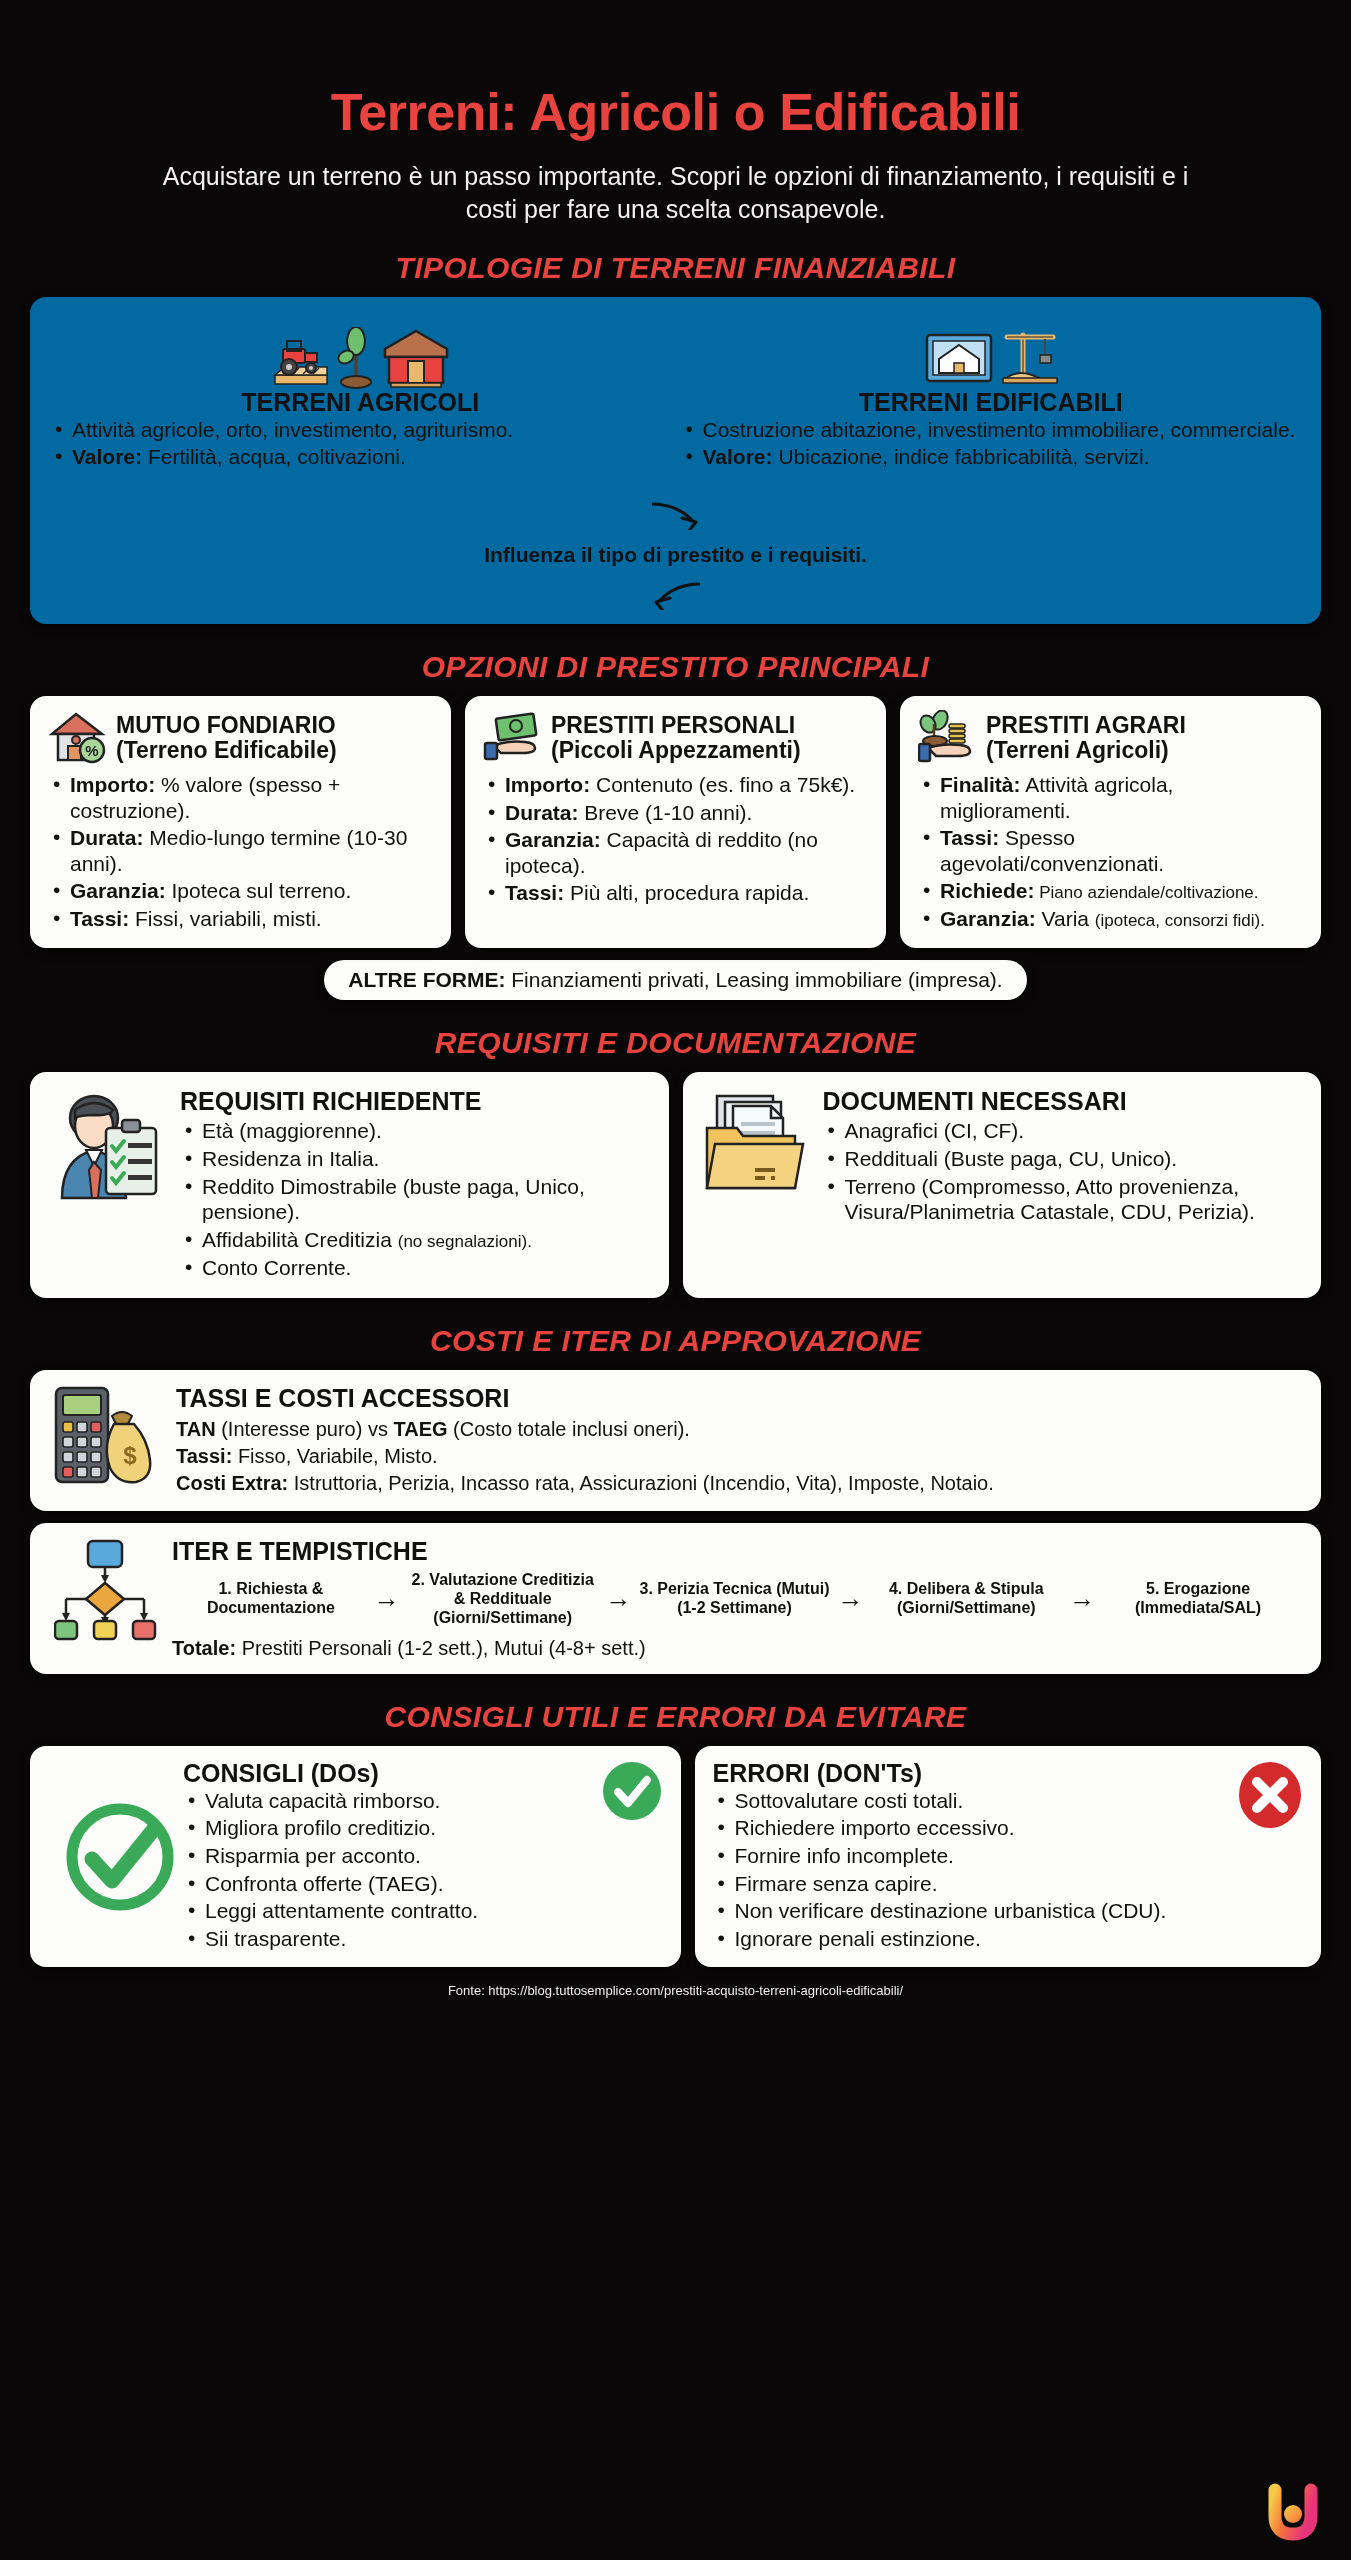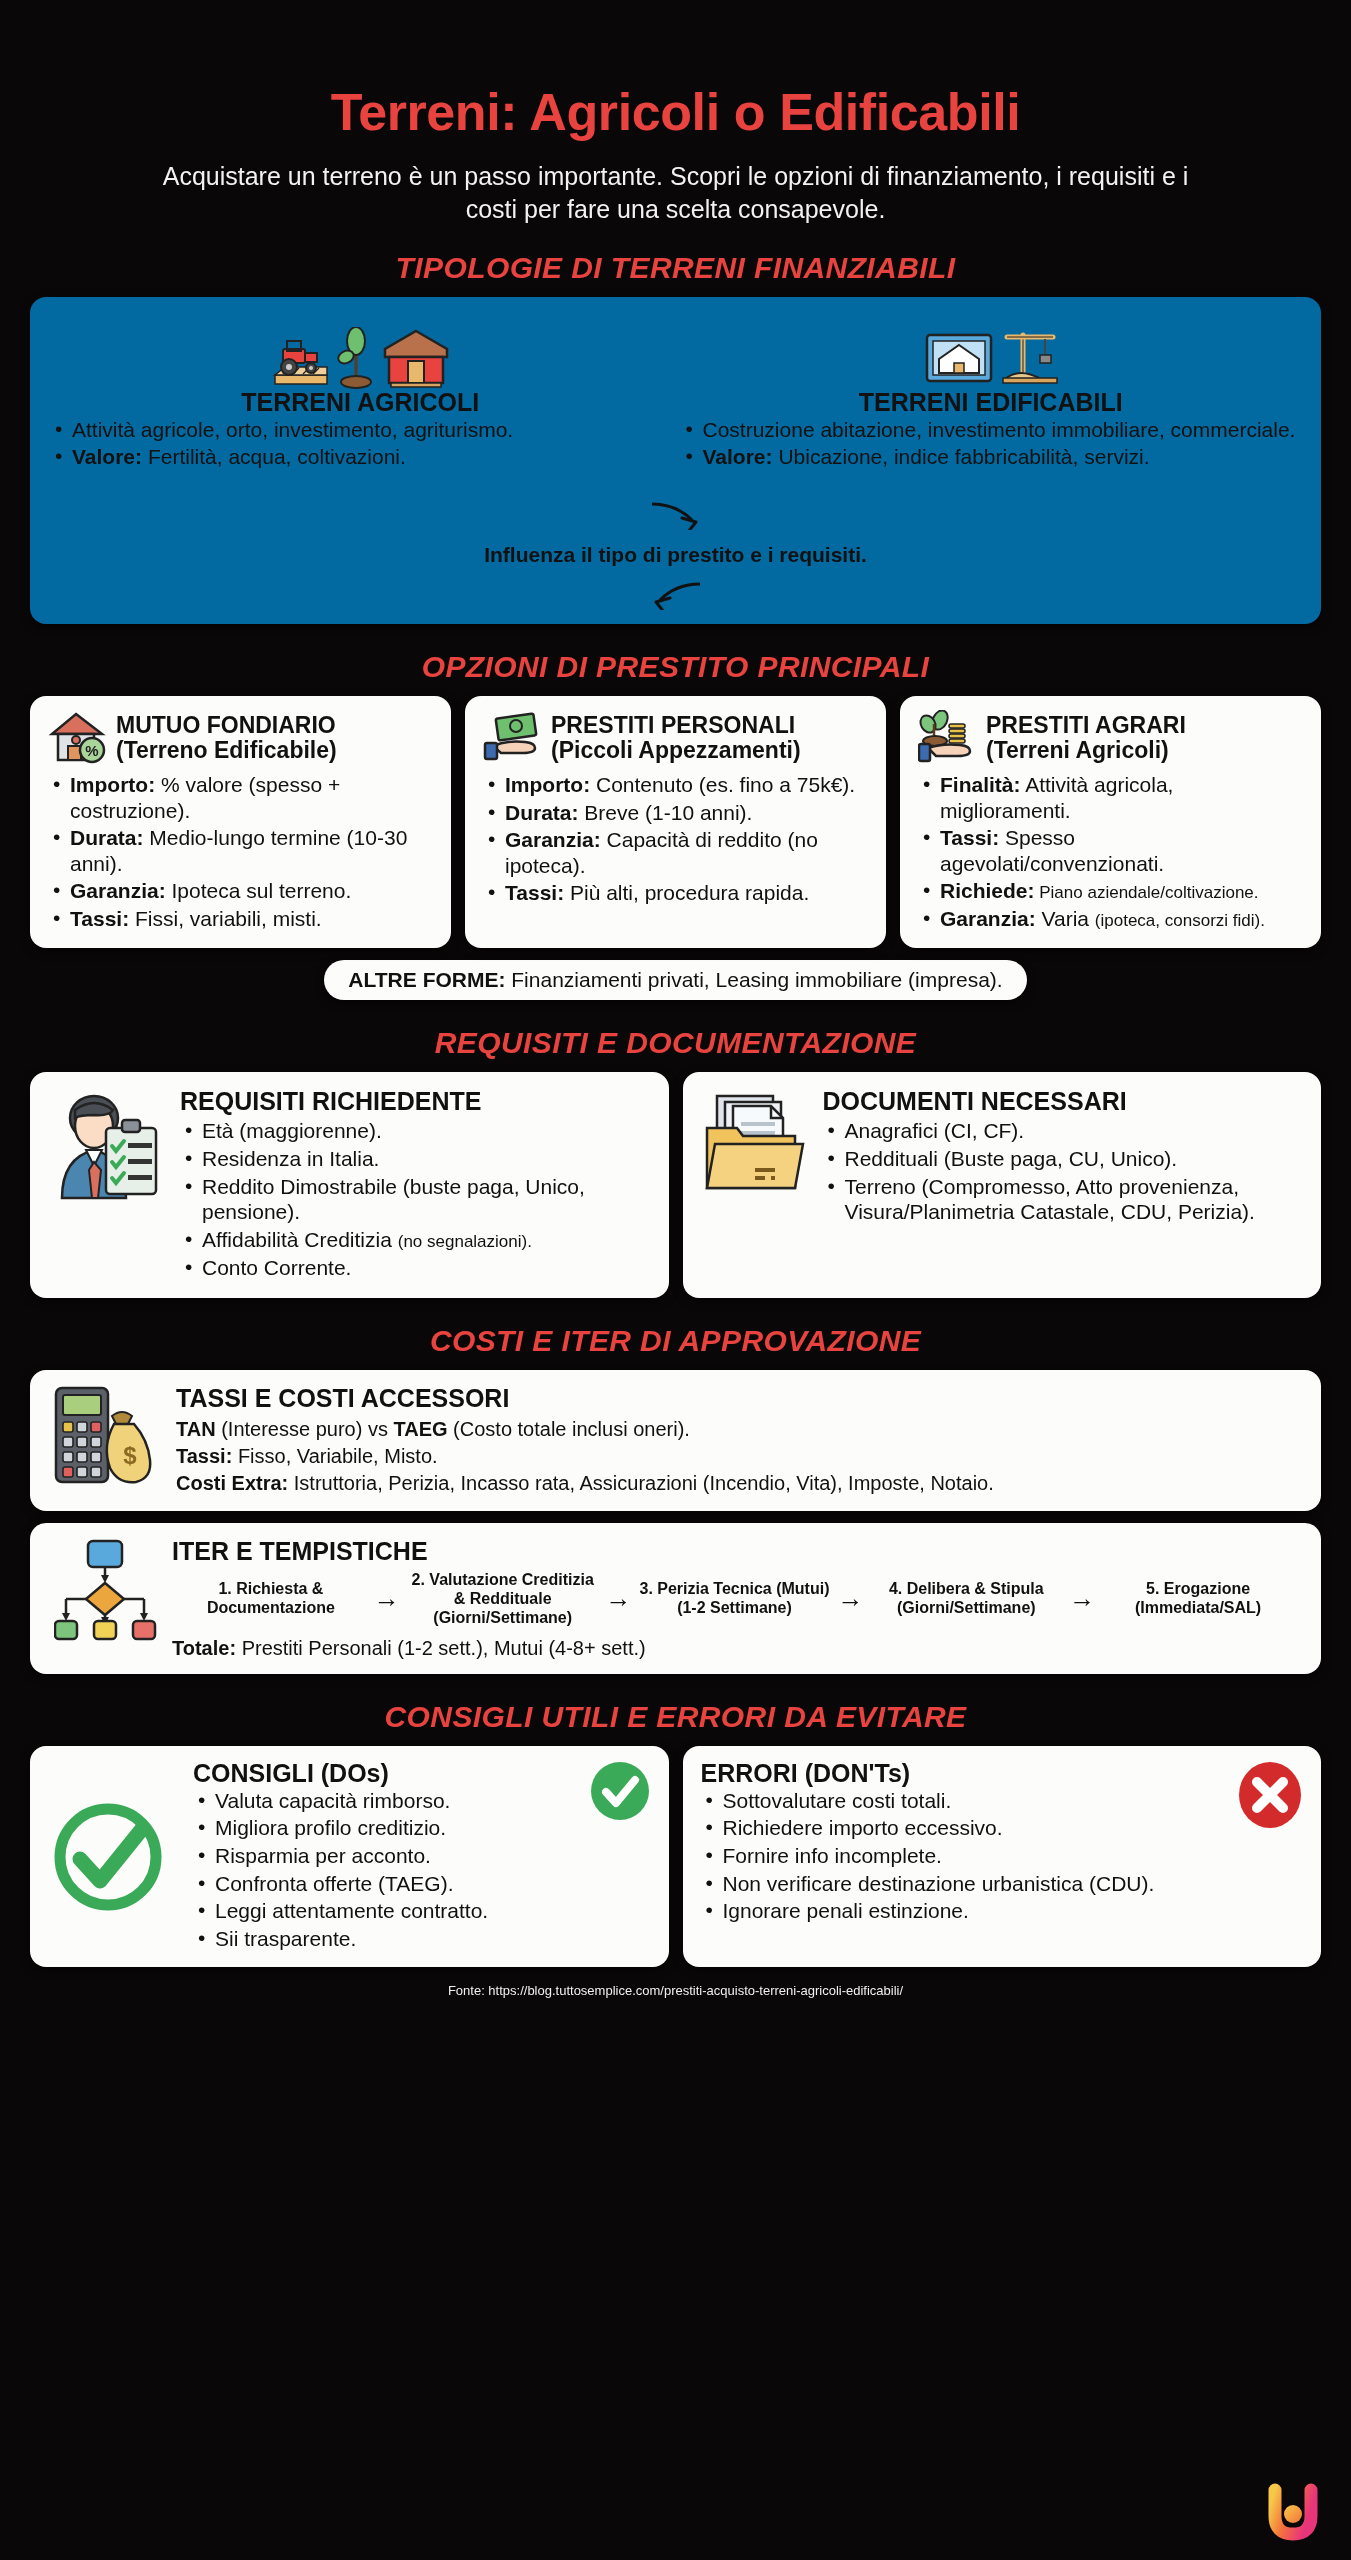--- a/index.html
+++ b/index.html
@@ -128,21 +128,21 @@
   
   .iter-card { display: flex; gap: 14px; align-items: flex-start; padding: 14px 24px; }
   .iter-body { flex: 1; }
   .iter-title { font-weight: bold; font-size: 25px; margin-bottom: 4px; }
   .iter-steps { display: flex; align-items: center; justify-content: space-between; gap: 2px; }
   .iter-step { text-align: center; font-weight: bold; font-size: 16px; line-height: 1.2; flex: 1 1 0; }
   .iter-arrow { font-size: 26px; font-weight: bold; line-height: 1; padding: 0 2px; }
   .iter-total { font-size: 20px; margin-top: 10px; }
 
   
-  .dos-card { display: flex; align-items: center; gap: 25px; padding: 14px 18px; position: relative; }
+  .dos-card { display: flex; align-items: center; gap: 3px; padding: 14px 30px; position: relative; }
   .donts-card { padding: 14px 18px; position: relative; }
   .badge-tr { position: absolute; top: 14px; right: 18px; }
 
   
   .source {
     text-align: center;
     font-size: 13px;
     color: #f0f0f0;
     margin-top: 16px;
   }
@@ -531,20 +531,21 @@
         </svg>
       </span>
     </div>
 
     <div class="card donts-card">
       <div class="card-title">ERRORI (DON'Ts)</div>
       <ul class="bullets">
         <li><span>Sottovalutare costi totali.</span></li>
         <li><span>Richiedere importo eccessivo.</span></li>
         <li><span>Fornire info incomplete.</span></li>
+        <li><span>Firmare senza capire.</span></li>
         <li><span>Non verificare destinazione urbanistica (CDU).</span></li>
         <li><span>Ignorare penali estinzione.</span></li>
       </ul>
       <span class="badge-tr">
         <svg width="66" height="70" viewBox="0 0 66 70">
           <ellipse cx="33" cy="35" rx="31" ry="33" fill="#d32b2b"></ellipse>
           <path d="M20 22 L46 48 M46 22 L20 48" stroke="#ffffff" stroke-width="10" stroke-linecap="round"></path>
         </svg>
       </span>
     </div>

